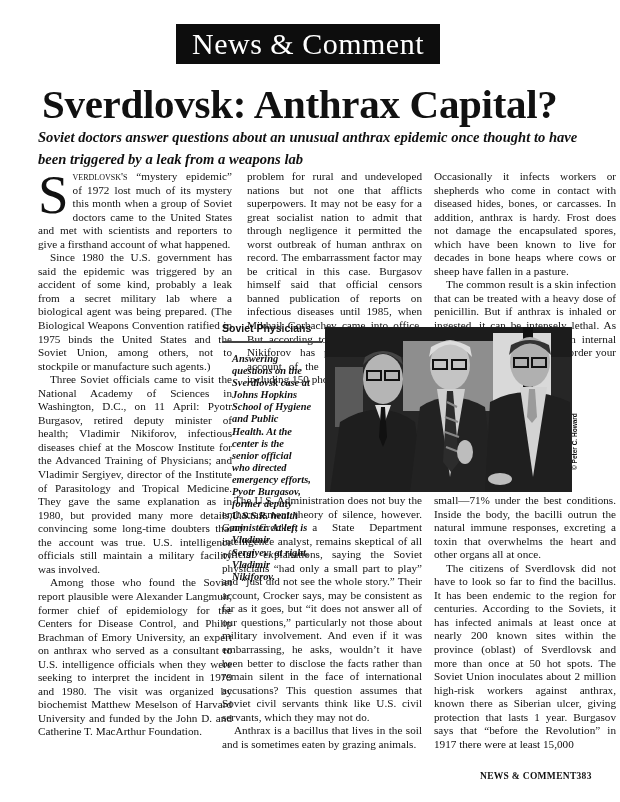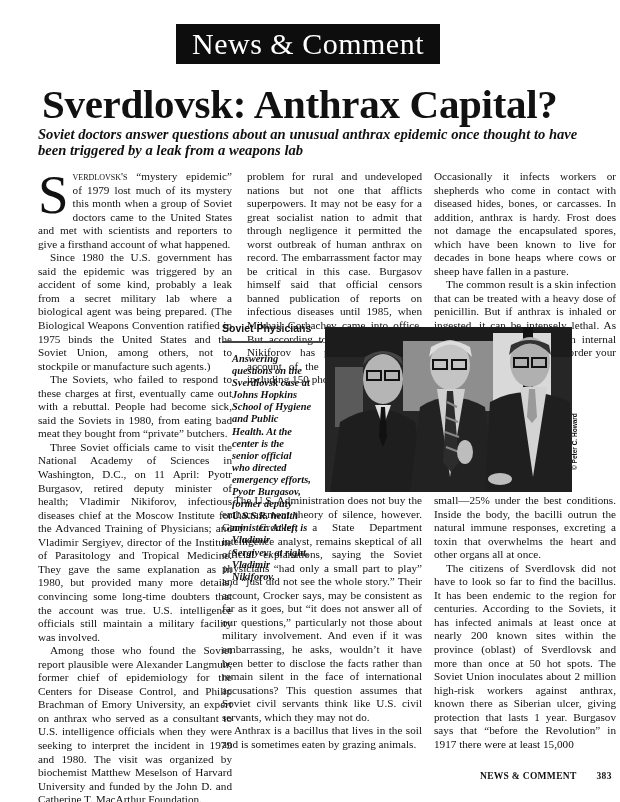--- a/index.html
+++ b/index.html
@@ -1,56 +1,55 @@
 <!DOCTYPE html>
 <html><head>
 <meta charset="utf-8">
 <style>
   html, body { margin:0; padding:0; background:#ffffff; }
   body { width:620px; height:802px; position:relative; overflow:hidden; color:#111; font-family:"Liberation Serif","DejaVu Serif",serif; }
   .banner { position:absolute; left:176px; top:24px; width:264px; height:40px; background:#0d0d0d; display:flex; align-items:center; justify-content:center; }
   .banner span { color:#fff; font-family:"Liberation Serif",serif; font-size:30px; letter-spacing:0.5px; line-height:1; }
   .headline { position:absolute; left:38px; top:78px; margin:4px; font-family:"Liberation Serif",serif; font-weight:bold; font-size:41px; letter-spacing:-0.3px; line-height:1.1; white-space:nowrap; }
-  .dek { position:absolute; left:38px; top:126px; width:550px; margin:0; font-family:"Liberation Serif",serif; font-style:italic; font-weight:bold; font-size:14.6px; line-height:16px; }
+  .dek { position:absolute; left:38px; top:126px; width:550px; margin:0; font-family:"Liberation Serif",serif; font-style:italic; font-weight:bold; font-size:14.6px; line-height:22px; }
   .col { position:absolute; top:170px; font-size:11.2px; line-height:13.55px; text-align:justify; hyphens:auto; }
   .col p { margin:0; text-indent:12px; }
   .col p.noindent { text-indent:0; }
   .c1 { left:38px; width:194px; }
   .c2 { left:247px; width:175px; }
   .c3 { left:434px; width:182px; }
   .c2b { position:absolute; left:222px; top:494px; width:200px; font-size:11.2px; line-height:13.55px; text-align:justify; }
   .c3b { position:absolute; left:434px; top:494px; width:182px; font-size:11.2px; line-height:13.55px; text-align:justify; }
   .c2b p, .c3b p { margin:0; text-indent:12px; }
   .c2b p.noindent, .c3b p.noindent { text-indent:0; }
   .dropcap { float:left; font-size:55px; line-height:44px; padding:3px 4px 0 0; font-family:"Liberation Serif",serif; }
   .smallcaps { font-variant:small-caps; }
   .sidebar { position:absolute; left:222px; top:322px; width:100px; }
   .sidebar-title { font-family:"Liberation Sans","DejaVu Sans",sans-serif; font-weight:bold; font-size:10.5px; border-bottom:2px solid #444; padding-bottom:7px; margin:0 0 2px 0; white-space:nowrap; }
   .sidebar-caption { font-family:"Liberation Serif",serif; font-style:italic; font-weight:bold; font-size:10.4px; line-height:12.1px; margin:10px; }
   .photo { position:absolute; left:325px; top:327px; width:247px; height:165px; background:#2a2a2a; overflow:hidden; }
   .photo svg { display:block; }
   .credit { position:absolute; left:571px; top:470px; transform:rotate(-90deg); transform-origin:left top; font-family:"Liberation Sans",sans-serif; font-size:6.5px; font-weight:bold; white-space:nowrap; }
   .footer-left { position:absolute; left:38px; top:811px; font-size:10px; font-weight:normal; letter-spacing:0.3px; }
   .footer-right { position:absolute; left:480px; top:771px; font-size:9.5px; font-weight:bold; letter-spacing:0.3px; white-space:nowrap; }
-  .footer-right .pg { margin-left:20px; }
+  .footer-right .pg { margin-left:0; }
 </style>
 </head>
 <body>
 
 <div class="banner">
   <span>News &amp; Comment</span>
 </div>
 
 <h1 class="headline">Sverdlovsk: Anthrax Capital?</h1>
 <p class="dek">Soviet doctors answer questions about an unusual anthrax epidemic once thought to have been triggered by a leak from a weapons lab</p>
 
 <div class="col c1">
-  <p class="noindent"><span class="dropcap">S</span><span class="smallcaps">verdlovsk's</span><span> “mystery epidemic” of 1979 lost much of its mystery this month when a group of Soviet doctors came to the United States and met with scientists and reporters to give a firsthand account of what happened.</span></p>
+  <p class="noindent"><span class="dropcap">S</span><span class="smallcaps">verdlovsk's</span><span> “mystery epidemic” of 1972 lost much of its mystery this month when a group of Soviet doctors came to the United States and met with scientists and reporters to give a firsthand account of what happened.</span></p>
   <p>Since 1980 the U.S. government has said the epidemic was triggered by an accident of some kind, probably a leak from a secret military lab where a biological agent was being prepared. (The Biological Weapons Convention ratified in 1975 binds the United States and the Soviet Union, among others, not to stockpile or manufacture such agents.)</p>
-  <p>The Soviets, who failed to respond to these charges at first, eventually came out with a rebuttal. People had become sick, said the Soviets in 1980, from eating bad meat they bought from “private” butchers.</p>
   <p>Three Soviet officials came to visit the National Academy of Sciences in Washington, D.C., on 11 April: Pyotr Burgasov, retired deputy minister of health; Vladimir Nikiforov, infectious diseases chief at the Moscow Institute for the Advanced Training of Physicians; and Vladimir Sergiyev, director of the Institute of Parasitology and Tropical Medicine. They gave the same explanation as in 1980, but provided many more details, convincing some long-time doubters that the account was true. U.S. intelligence officials still maintain a military facility was involved.</p>
   <p>Among those who found the Soviet report plausible were Alexander Langmuir, former chief of epidemiology for the Centers for Disease Control, and Philip Brachman of Emory University, an expert on anthrax who served as a consultant to U.S. intelligence officials when they were seeking to interpret the incident in 1979 and 1980. The visit was organized by biochemist Matthew Meselson of Harvard University and funded by the John D. and Catherine T. MacArthur Foundation.</p>
 
 </div>
 
 <div class="col c2">
   <p class="noindent">problem for rural and undeveloped nations but not one that afflicts superpowers. It may not be easy for a great socialist nation to admit that through negligence it permitted the worst outbreak of human anthrax on record. The embarrassment factor may be critical in this case. Burgasov himself said that official censors banned publication of reports on infectious diseases until 1985, when Mikhail Gorbachev came into office. But according to the Soviet doctors, Nikiforov has prepared a massive account of the Sverdlovsk incident, including 150 photos.</p>
 </div>
 
 <div class="col c3">
@@ -101,20 +100,20 @@
   </svg>
 </div>
 <div class="credit">© Peter C. Howard</div>
 
 <div class="c2b">
   <p>The U.S. Administration does not buy the embarrassment theory of silence, however. Gary Crocker, a State Department intelligence analyst, remains skeptical of all official explanations, saying the Soviet physicians “had only a small part to play” and “just did not see the whole story.” Their account, Crocker says, may be consistent as far as it goes, but “it does not answer all of our questions,” particularly not those about military involvement. And even if it was embarrassing, he asks, wouldn’t it have been better to disclose the facts rather than remain silent in the face of international accusations? This question assumes that Soviet civil servants think like U.S. civil servants, which they may not do.</p>
   <p>Anthrax is a bacillus that lives in the soil and is sometimes eaten by grazing animals.</p>
 </div>
 
 <div class="c3b">
-  <p class="noindent">small—25% under the best conditions. Inside the body, the bacilli outrun the natural immune responses, excreting a toxin that overwhelms the heart and other organs all at once.</p>
+  <p class="noindent">small—71% under the best conditions. Inside the body, the bacilli outrun the natural immune responses, excreting a toxin that overwhelms the heart and other organs all at once.</p>
   <p>The citizens of Sverdlovsk did not have to look so far to find the bacillus. It has been endemic to the region for centuries. According to the Soviets, it has infected animals at least once at nearly 200 known sites within the province (oblast) of Sverdlovsk and more than once at 50 hot spots. The Soviet Union inoculates about 2 million high-risk workers against anthrax, known there as Siberian ulcer, giving protection that lasts 1 year. Burgasov says that “before the Revolution” in 1917 there were at least 15,000</p>
 </div>
 
 <div class="footer-left">22 APRIL 1988</div>
 <div class="footer-right">
   <span>NEWS &amp; COMMENT</span><span class="pg">383</span>
 </div>
 
 </body></html>

